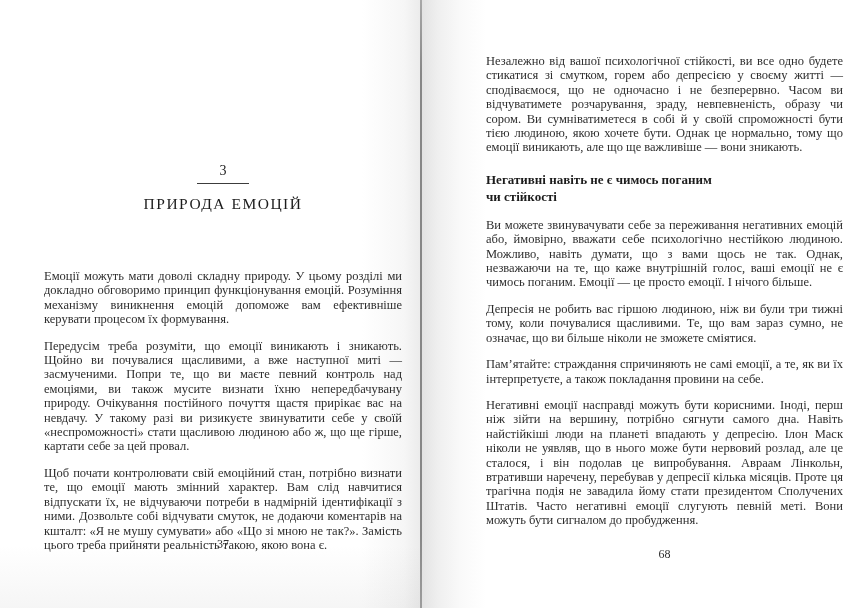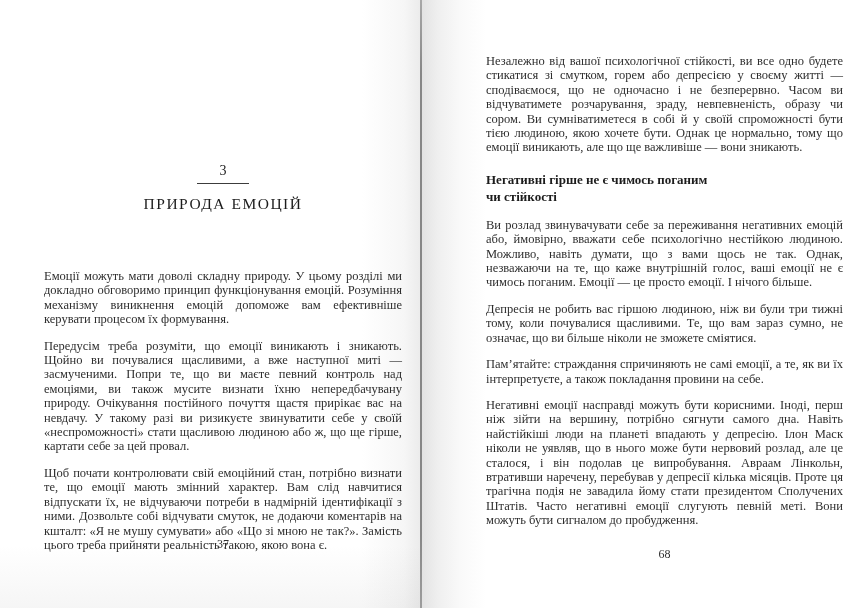--- a/index.html
+++ b/index.html
@@ -113,24 +113,24 @@
     </div>
     <div class="page-num page-num-left">37</div>
   </div>
 
   <div class="spine-line"></div>
 
   <div class="page-right">
     <div class="page-right-content">
       <p class="bodytext">Незалежно від вашої психологічної стійкості, ви все одно будете стикатися зі смутком, горем або депресією у своєму житті — сподіваємося, що не одночасно і не безперервно. Часом ви відчуватимете розчарування, зраду, невпевненість, образу чи сором. Ви сумніватиметеся в собі й у своїй спроможності бути тією людиною, якою хочете бути. Однак це нормально, тому що емоції виникають, але що ще важливіше — вони зникають.</p>
       <h2 class="section-heading">
-        <span class="hl">Негативні гірше не є чимось поганим</span>
+        <span class="hl">Негативні навіть не є чимось поганим</span>
         <span class="hl">чи стійкості</span>
       </h2>
-      <p class="bodytext">Ви розлад звинувачувати себе за переживання негативних емоцій або, ймовірно, вважати себе психологічно нестійкою людиною. Можливо, навіть думати, що з вами щось не так. Однак, незважаючи на те, що каже внутрішній голос, ваші емоції не є чимось поганим. Емоції — це просто емоції. І нічого більше.</p>
+      <p class="bodytext">Ви можете звинувачувати себе за переживання негативних емоцій або, ймовірно, вважати себе психологічно нестійкою людиною. Можливо, навіть думати, що з вами щось не так. Однак, незважаючи на те, що каже внутрішній голос, ваші емоції не є чимось поганим. Емоції — це просто емоції. І нічого більше.</p>
       <p class="bodytext">Депресія не робить вас гіршою людиною, ніж ви були три тижні тому, коли почувалися щасливими. Те, що вам зараз сумно, не означає, що ви більше ніколи не зможете сміятися.</p>
       <p class="bodytext">Пам’ятайте: страждання спричиняють не самі емоції, а те, як ви їх інтерпретуєте, а також покладання провини на себе.</p>
       <p class="bodytext">Негативні емоції насправді можуть бути корисними. Іноді, перш ніж зійти на вершину, потрібно сягнути самого дна. Навіть найстійкіші люди на планеті впадають у депресію. Ілон Маск ніколи не уявляв, що в нього може бути нервовий розлад, але це сталося, і він подолав це випробування. Авраам Лінкольн, втративши наречену, перебував у депресії кілька місяців. Проте ця трагічна подія не завадила йому стати президентом Сполучених Штатів. Часто негативні емоції слугують певній меті. Вони можуть бути сигналом до пробудження.</p>
     </div>
     <div class="page-num page-num-right">68</div>
   </div>
 
 </div>
 
 </body></html>

